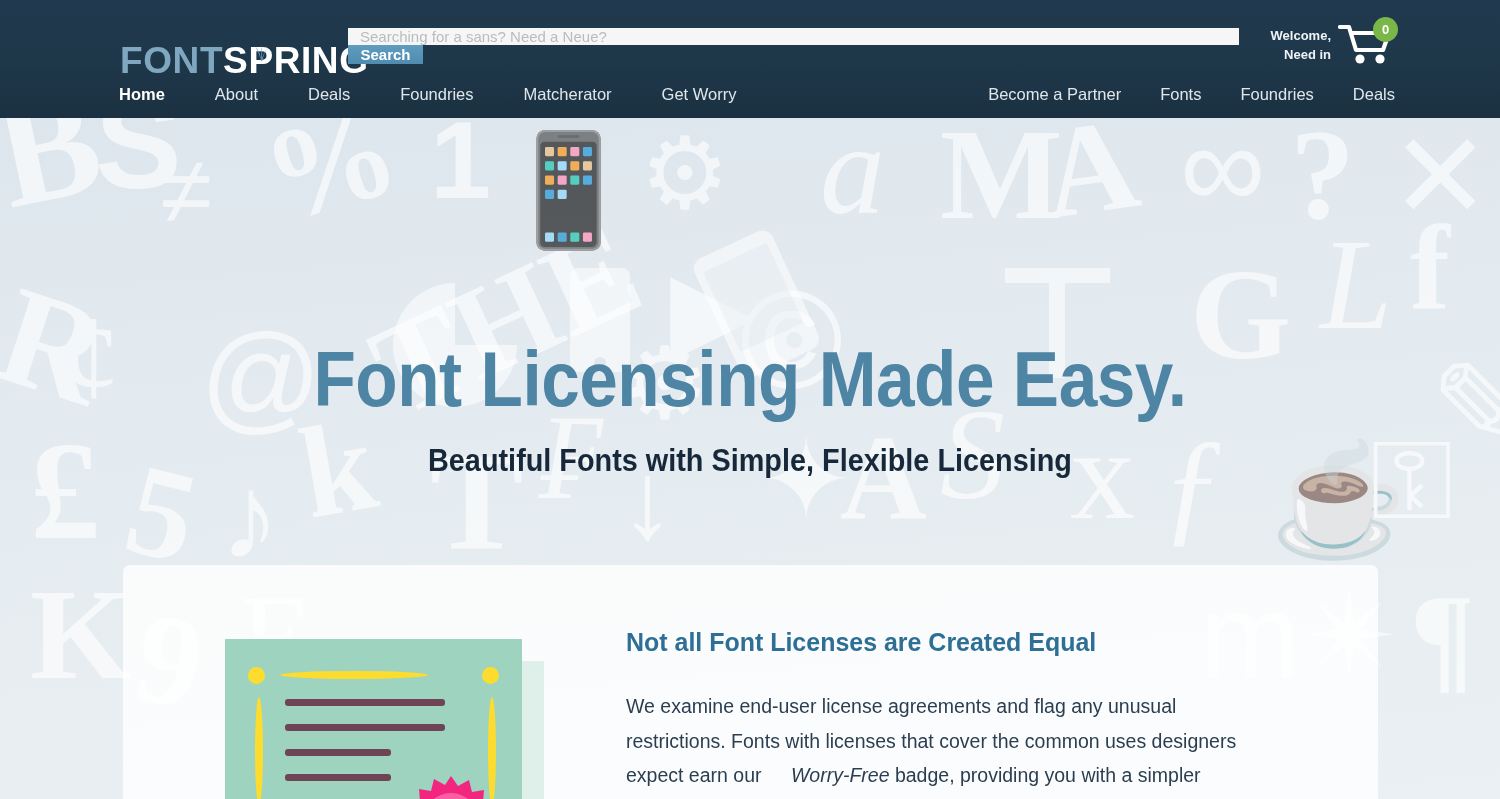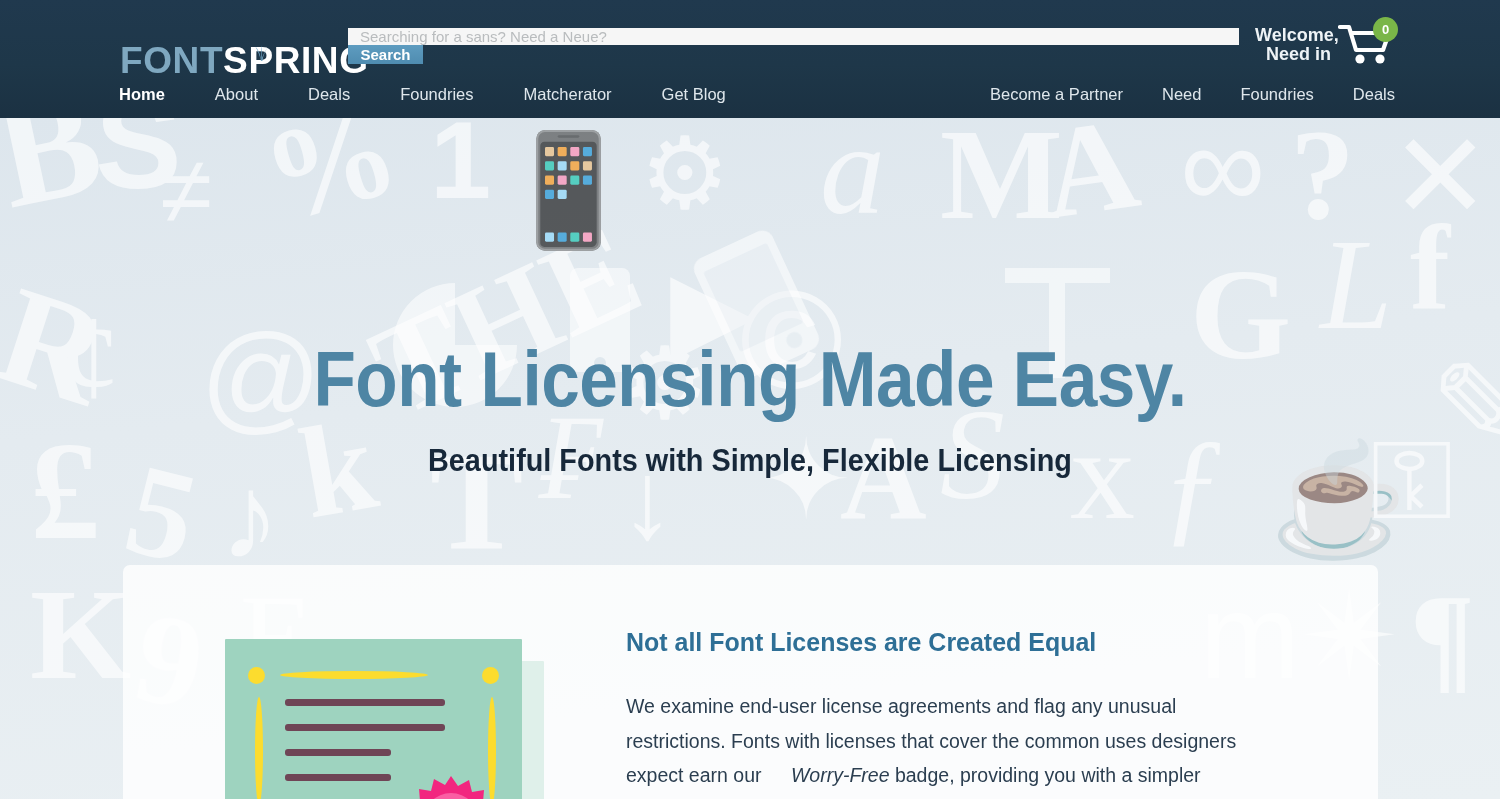--- a/index.html
+++ b/index.html
@@ -44,21 +44,21 @@
     width:75px; height:20px; border:none; cursor:pointer;
     background:linear-gradient(180deg,#5e9cc0 0%,#4f8cb0 100%);
     color:#fff; font-family:"Liberation Sans", sans-serif;
     font-size:15px; font-weight:bold;
   }
 
   
   .welcome {
     position:absolute; left:1255px; top:26px; width:76px;
     text-align:right; color:#eef3f6;
-    font-size:18px; font-weight:bold; line-height:19px;
+    font-size:13px; font-weight:bold; line-height:19px;
   }
   
   .cart { position:absolute; left:1338px; top:22px; width:56px; height:44px; cursor:pointer; }
   .cart-badge {
     position:absolute; right:-4px; top:-5px;
     width:25px; height:25px; border-radius:50%;
     background:#7ab648; color:#fff;
     font-size:13px; font-weight:bold;
     display:flex; align-items:center; justify-content:center;
   }
@@ -176,26 +176,26 @@
         </svg>
         <div class="cart-badge">0</div>
       </div>
 
       <div class="nav-left">
         <a class="nav-item active">Home</a>
         <a class="nav-item">About</a>
         <a class="nav-item">Deals</a>
         <a class="nav-item">Foundries</a>
         <a class="nav-item">Matcherator</a>
-        <a class="nav-item">Get Blog</a>
+        <a class="nav-item">Get Worry</a>
       </div>
 
       <div class="nav-right">
         <a class="nav-item">Become a Partner</a>
-        <a class="nav-item">Need</a>
+        <a class="nav-item">Fonts</a>
         <a class="nav-item">Foundries</a>
         <a class="nav-item">Deals</a>
       </div>
 
     </div>
   </div>
 
   <div class="hero">
 
     <div class="pattern">

